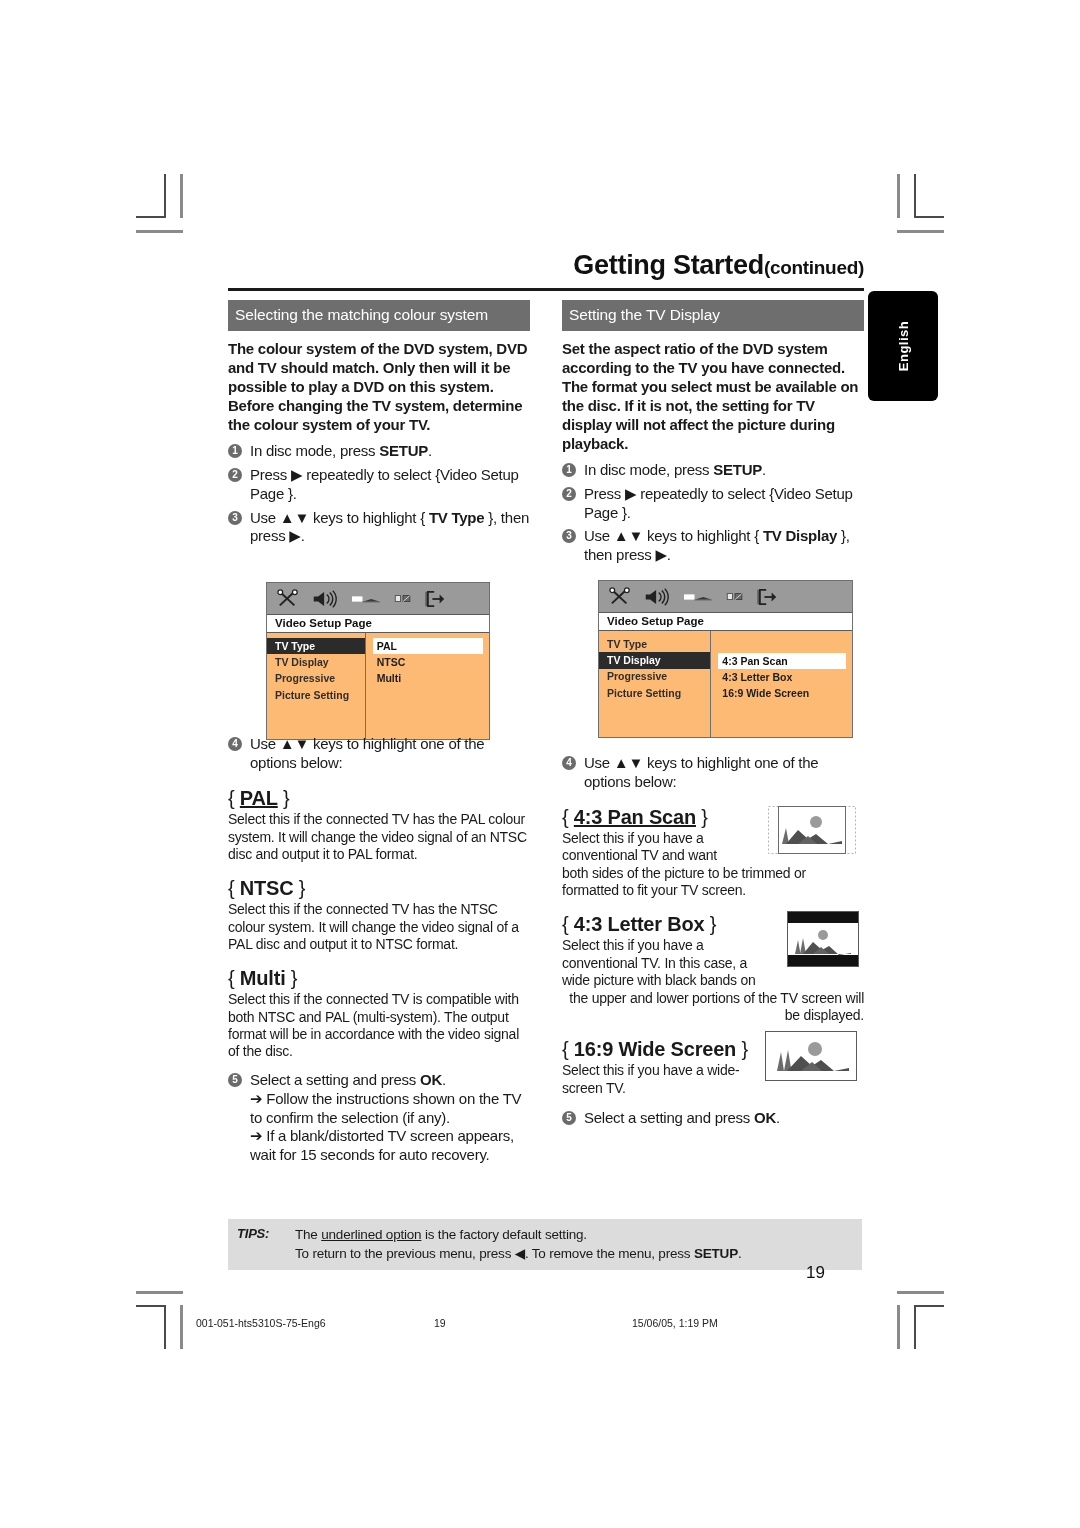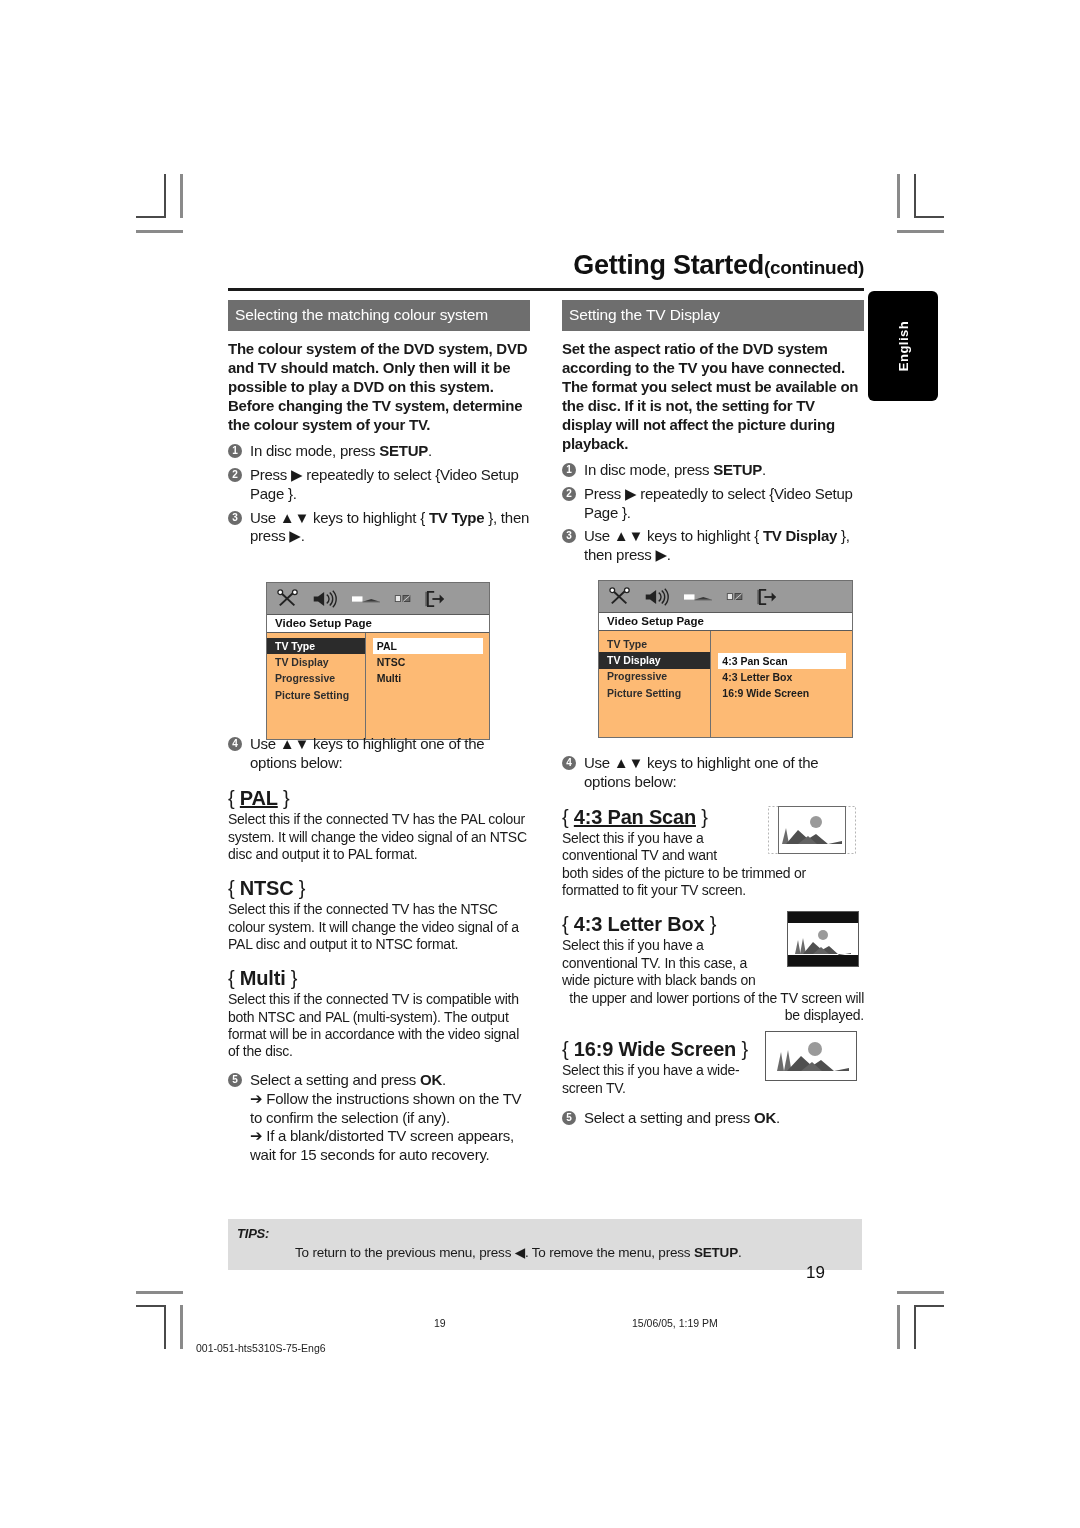--- a/index.html
+++ b/index.html
@@ -72,21 +72,21 @@
   #tips{position:absolute;left:228px;top:1219px;width:634px;background:#dcdcdc;
         padding:6px 0 7px 0;}
   #tips .row{display:flex;font-size:13.5px;line-height:1.42;letter-spacing:-.2px;}
   #tips .lbl{width:58px;padding-left:9px;font-style:italic;font-weight:bold;font-size:13px;}
   #tips .txt{flex:1;}
   #tips u{text-decoration:underline;}
 
   
   #folio{position:absolute;left:806px;top:1263px;font-size:17px;font-weight:500;color:#111;}
   #printline{position:absolute;top:1317px;left:0;width:1080px;font-size:10.5px;color:#222;}
-  #printline .f1{position:absolute;left:196px;margin-top:25px;}
+  #printline .f1{position:absolute;left:196px;}
   #printline .f2{position:absolute;left:434px;}
   #printline .f3{position:absolute;left:632px;}
 </style>
 </head>
 <body>
 
 <div class="page">
 
   <div class="markdk mark-tl-v" style="left:164px;top:174px;width:2px;height:44px;"></div>
   <div class="markdk" style="left:136px;top:216px;width:30px;height:2px;"></div>
@@ -346,20 +346,21 @@
     <circle cx="50" cy="18" r="7" fill="#9a9a9a"></circle>
     <path d="M12 40 l4 -19 l3 19 Z" fill="#6b6b6b"></path>
     <path d="M19 40 l4 -21 l3.5 21 Z" fill="#6b6b6b"></path>
     <path d="M22 40 l14 -15 l11 10 l9 -6 l13 11 l15 -3 l0 3 Z" fill="#4f4f4f"></path>
     <path d="M36 40 l11 -9 l10 9 Z" fill="#636363"></path>
   </svg>
 
   <div id="tips">
     <div class="row">
       <div class="lbl">TIPS:</div>
+      <div class="txt"><span>The </span><u>underlined option</u><span> is the factory default setting.</span></div>
     </div>
     <div class="row">
       <div class="lbl"></div>
       <div class="txt"><span>To return to the previous menu, press ◀.  To remove the menu, press </span><b>SETUP</b><span>.</span></div>
     </div>
   </div>
 
   <div id="folio">19</div>
 
   <div id="printline">

